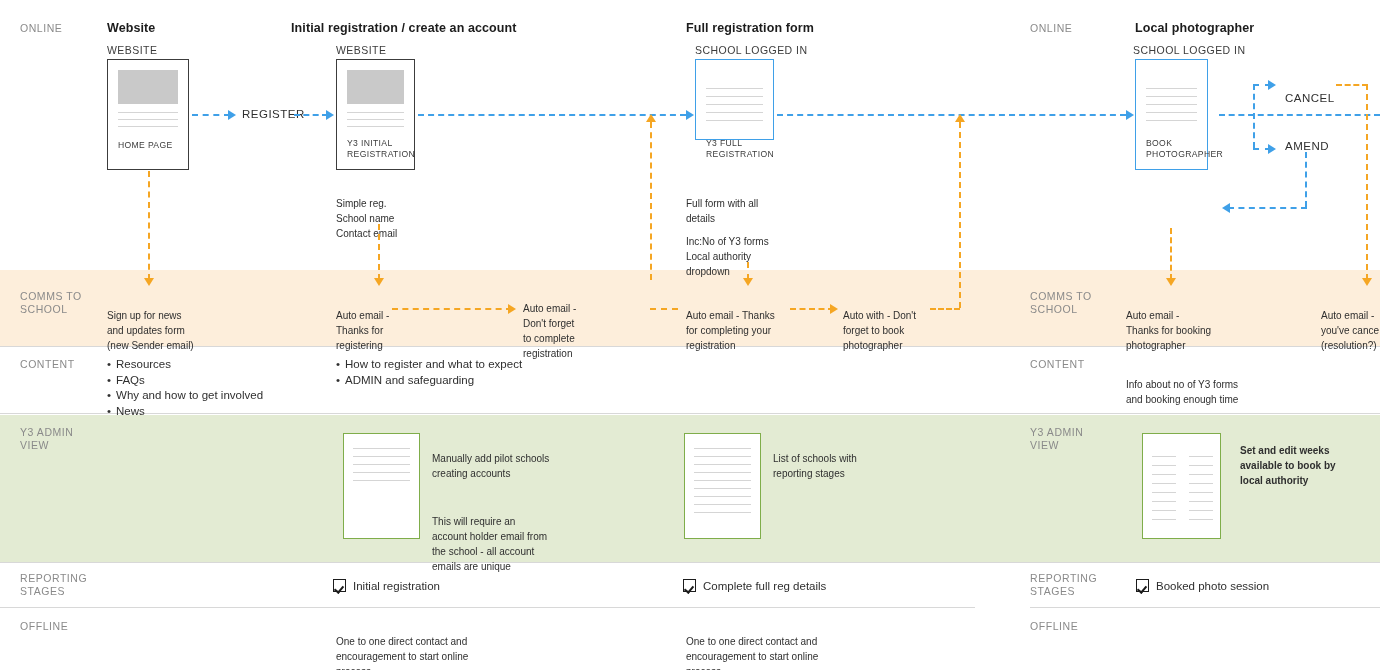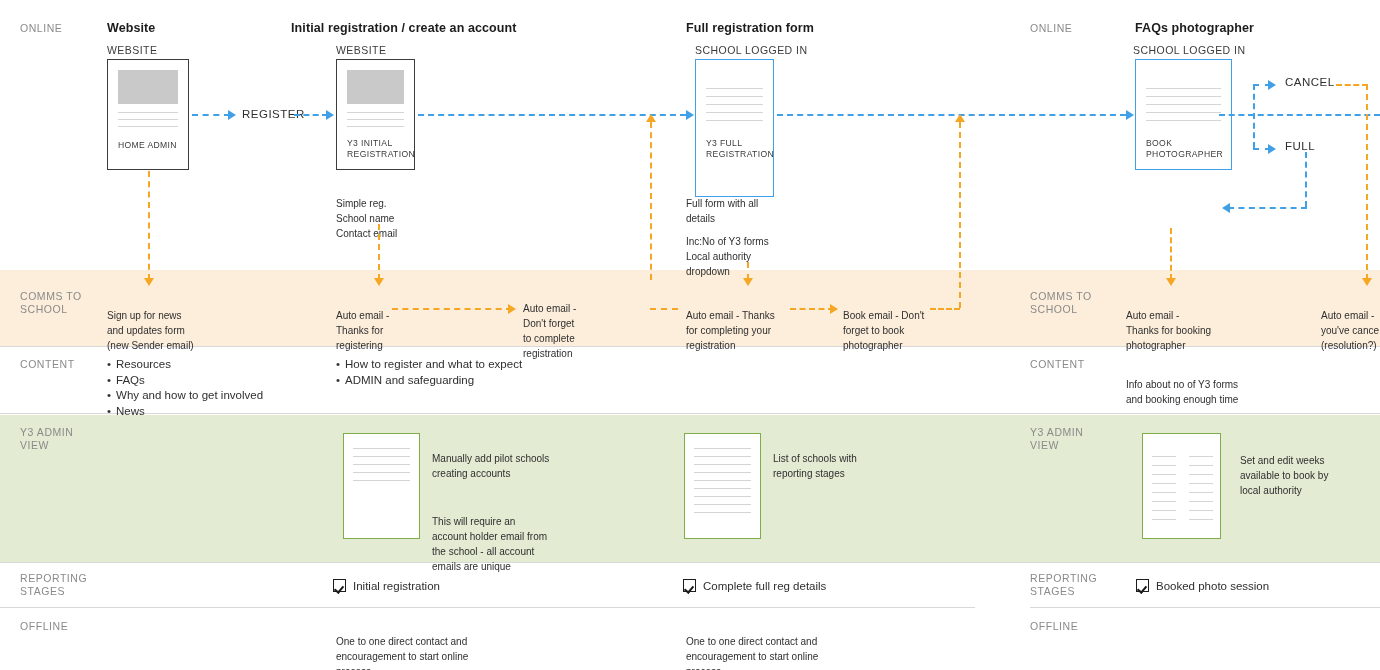--- a/index.html
+++ b/index.html
@@ -114,61 +114,61 @@
   <div class="rowlabel" style="left:20px;top:584px;">STAGES</div>
   <div class="rowlabel" style="left:1030px;top:571px;">REPORTING</div>
   <div class="rowlabel" style="left:1030px;top:584px;">STAGES</div>
 
   <div class="rowlabel" style="left:20px;top:619px;">OFFLINE</div>
   <div class="rowlabel" style="left:1030px;top:619px;">OFFLINE</div>
 
   <div class="stage-title" style="left:107px;top:21px;">Website</div>
   <div class="stage-title" style="left:291px;top:21px;">Initial registration / create an account</div>
   <div class="stage-title" style="left:686px;top:21px;">Full registration form</div>
-  <div class="stage-title" style="left:1135px;top:21px;">FAQs photographer</div>
+  <div class="stage-title" style="left:1135px;top:21px;">Local photographer</div>
 
   <div class="card-caption" style="left:107px;top:44px;">WEBSITE</div>
   <div class="card-caption" style="left:336px;top:44px;">WEBSITE</div>
   <div class="card-caption" style="left:695px;top:44px;">SCHOOL LOGGED IN</div>
   <div class="card-caption" style="left:1133px;top:44px;">SCHOOL LOGGED IN</div>
 
   <div class="card dark" style="left:107px;top:59px;width:82px;height:111px;">
     <div class="hero" style="left:10px;top:10px;right:10px;height:34px;"></div>
     <div class="ln" style="left:10px;top:52px;right:10px;"></div>
     <div class="ln" style="left:10px;top:59px;right:10px;"></div>
     <div class="ln" style="left:10px;top:66px;right:10px;"></div>
-    <div class="lbl" style="left:10px;top:80px;">HOME ADMIN</div>
+    <div class="lbl" style="left:10px;top:80px;">HOME PAGE</div>
   </div>
 
   <div class="card dark" style="left:336px;top:59px;width:79px;height:111px;">
     <div class="hero" style="left:10px;top:10px;right:10px;height:34px;"></div>
     <div class="ln" style="left:10px;top:52px;right:10px;"></div>
     <div class="ln" style="left:10px;top:59px;right:10px;"></div>
     <div class="ln" style="left:10px;top:66px;right:10px;"></div>
     <div class="lbl" style="left:10px;top:78px;">Y3 INITIAL</div>
     <div class="lbl" style="left:10px;top:89px;">REGISTRATION</div>
   </div>
   <div class="note" style="left:336px;top:176px;white-space:pre-line;"><span>Simple reg.</span><br><span>School name</span><br><span>Contact email</span></div>
 
-  <div class="card blue" style="left:695px;top:59px;width:79px;height:138px;">
+  <div class="card blue" style="left:695px;top:59px;width:79px;height:81px;">
     <div class="ln" style="left:10px;top:28px;right:10px;"></div>
     <div class="ln" style="left:10px;top:36px;right:10px;"></div>
     <div class="ln" style="left:10px;top:44px;right:10px;"></div>
     <div class="ln" style="left:10px;top:52px;right:10px;"></div>
     <div class="ln" style="left:10px;top:60px;right:10px;"></div>
     <div class="lbl" style="left:10px;top:78px;">Y3 FULL</div>
     <div class="lbl" style="left:10px;top:89px;">REGISTRATION</div>
   </div>
   <div class="note" style="left:686px;top:176px;white-space:pre-line;width:120px;">Full form with all
 details</div>
   <div class="note" style="left:686px;top:214px;white-space:pre-line;width:130px;">Inc:No of Y3 forms
 Local authority
 dropdown</div>
 
-  <div class="card blue" style="left:1135px;top:59px;width:97px;height:111px;">
+  <div class="card blue" style="left:1135px;top:59px;width:73px;height:111px;">
     <div class="ln" style="left:10px;top:28px;right:10px;"></div>
     <div class="ln" style="left:10px;top:36px;right:10px;"></div>
     <div class="ln" style="left:10px;top:44px;right:10px;"></div>
     <div class="ln" style="left:10px;top:52px;right:10px;"></div>
     <div class="ln" style="left:10px;top:60px;right:10px;"></div>
     <div class="lbl" style="left:10px;top:78px;">BOOK</div>
     <div class="lbl" style="left:10px;top:89px;">PHOTOGRAPHER</div>
   </div>
 
   <div class="dashh" style="left:192px;top:114px;width:38px;"></div>
@@ -181,25 +181,25 @@
   <div class="arrow-r" style="left:686px;top:110px;"></div>
 
   <div class="dashh" style="left:777px;top:114px;width:349px;"></div>
   <div class="arrow-r" style="left:1126px;top:110px;"></div>
 
   <div class="dashh" style="left:1219px;top:114px;width:161px;"></div>
 
   <div class="dashv" style="left:1253px;top:84px;height:64px;"></div>
   <div class="dashh" style="left:1253px;top:84px;width:18px;"></div>
   <div class="arrow-r" style="left:1268px;top:80px;"></div>
-  <div class="flowlabel" style="left:1285px;top:76px;">CANCEL</div>
+  <div class="flowlabel" style="left:1285px;top:92px;">CANCEL</div>
 
   <div class="dashh" style="left:1253px;top:148px;width:18px;"></div>
   <div class="arrow-r" style="left:1268px;top:144px;"></div>
-  <div class="flowlabel" style="left:1285px;top:140px;">FULL</div>
+  <div class="flowlabel" style="left:1285px;top:140px;">AMEND</div>
 
   <div class="dashv" style="left:1305px;top:152px;height:55px;"></div>
   <div class="dashh" style="left:1228px;top:207px;width:79px;"></div>
   <div class="arrow-l" style="left:1222px;top:203px;"></div>
 
   <div class="odashh" style="left:1336px;top:84px;width:32px;"></div>
   <div class="odashv" style="left:1366px;top:84px;height:196px;"></div>
   <div class="oarrow-d" style="left:1362px;top:278px;"></div>
 
   <div class="odashv" style="left:148px;top:171px;height:109px;"></div>
@@ -234,21 +234,21 @@
   <div class="note" style="left:336px;top:288px;white-space:pre-line;width:120px;">Auto email  -
 Thanks for
 registering</div>
   <div class="note" style="left:523px;top:281px;white-space:pre-line;width:120px;">Auto email  -
 Don't forget
 to complete
 registration</div>
   <div class="note" style="left:686px;top:288px;white-space:pre-line;width:115px;">Auto email - Thanks
 for completing your
 registration</div>
-  <div class="note" style="left:843px;top:288px;white-space:pre-line;width:115px;">Book email  - Don't
+  <div class="note" style="left:843px;top:288px;white-space:pre-line;width:115px;">Auto with  - Don't
 forget to book
 photographer</div>
   <div class="note" style="left:1126px;top:288px;white-space:pre-line;width:130px;">Auto email  -
 Thanks for booking
 photographer</div>
   <div class="note" style="left:1321px;top:288px;white-space:pre-line;width:110px;">Auto email -
 you've cance
 (resolution?)</div>
 
   <div class="bullets" style="left:107px;top:357px;">
@@ -303,21 +303,21 @@
     <div class="ln" style="left:9px;top:85px;width:24px;"></div>
     <div class="ln" style="left:46px;top:22px;width:24px;"></div>
     <div class="ln" style="left:46px;top:31px;width:24px;"></div>
     <div class="ln" style="left:46px;top:40px;width:24px;"></div>
     <div class="ln" style="left:46px;top:49px;width:24px;"></div>
     <div class="ln" style="left:46px;top:58px;width:24px;"></div>
     <div class="ln" style="left:46px;top:67px;width:24px;"></div>
     <div class="ln" style="left:46px;top:76px;width:24px;"></div>
     <div class="ln" style="left:46px;top:85px;width:24px;"></div>
   </div>
-  <div class="note" style="left:1240px;top:433px;white-space:pre-line;width:130px;">Set and edit weeks
+  <div class="note" style="left:1240px;top:423px;white-space:pre-line;width:130px;font-weight:bold;">Set and edit weeks
 available to book by
 local authority</div>
 
   <div class="chk" style="left:333px;top:579px;">
     <span class="box"></span>
     <span class="txt">Initial registration</span>
   </div>
   <div class="chk" style="left:683px;top:579px;">
     <span class="box"></span>
     <span class="txt">Complete full reg details</span>

